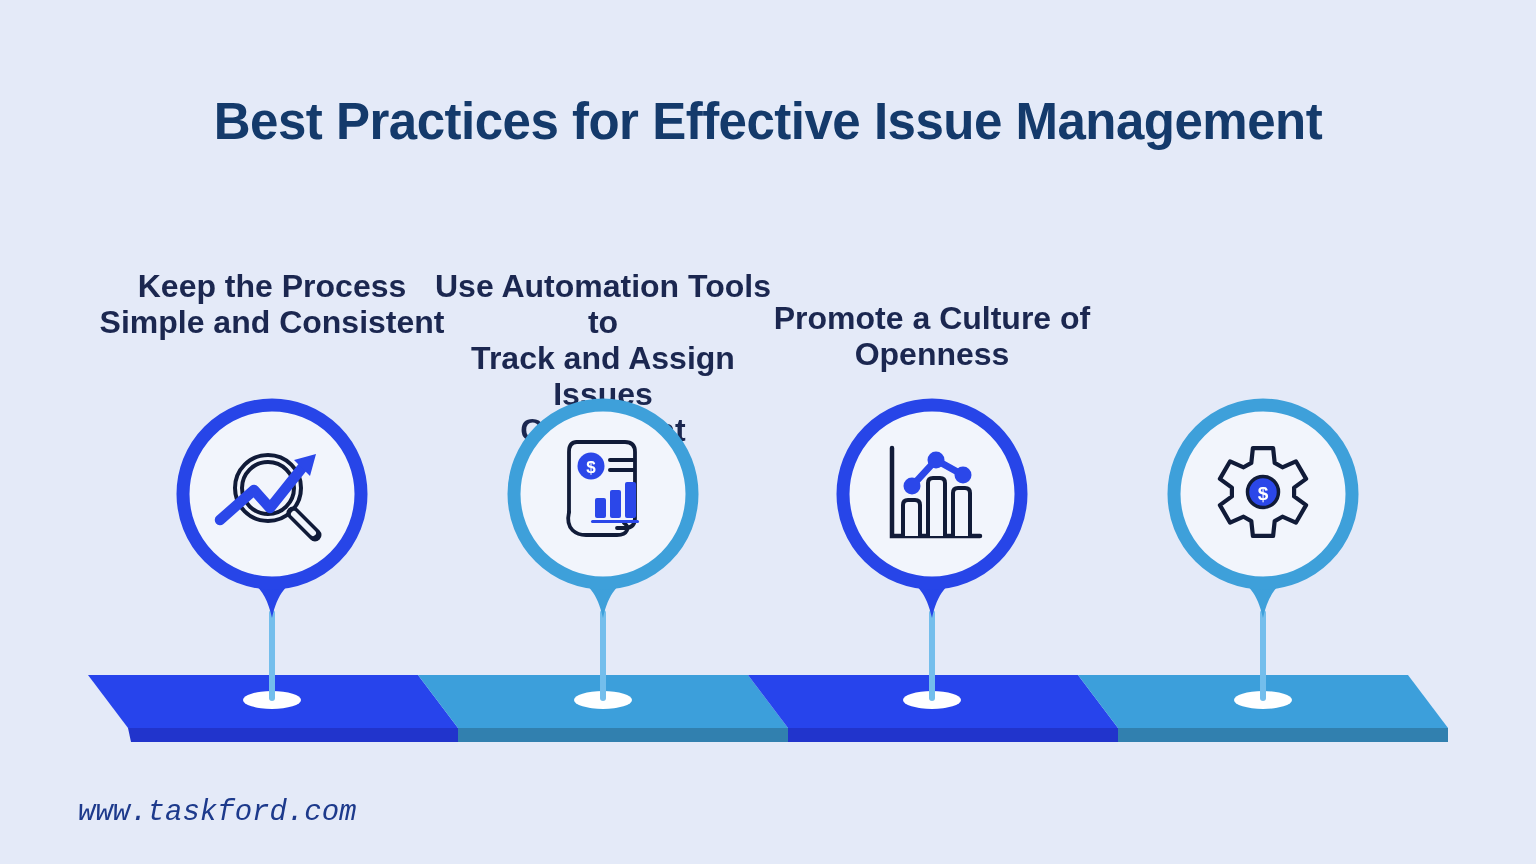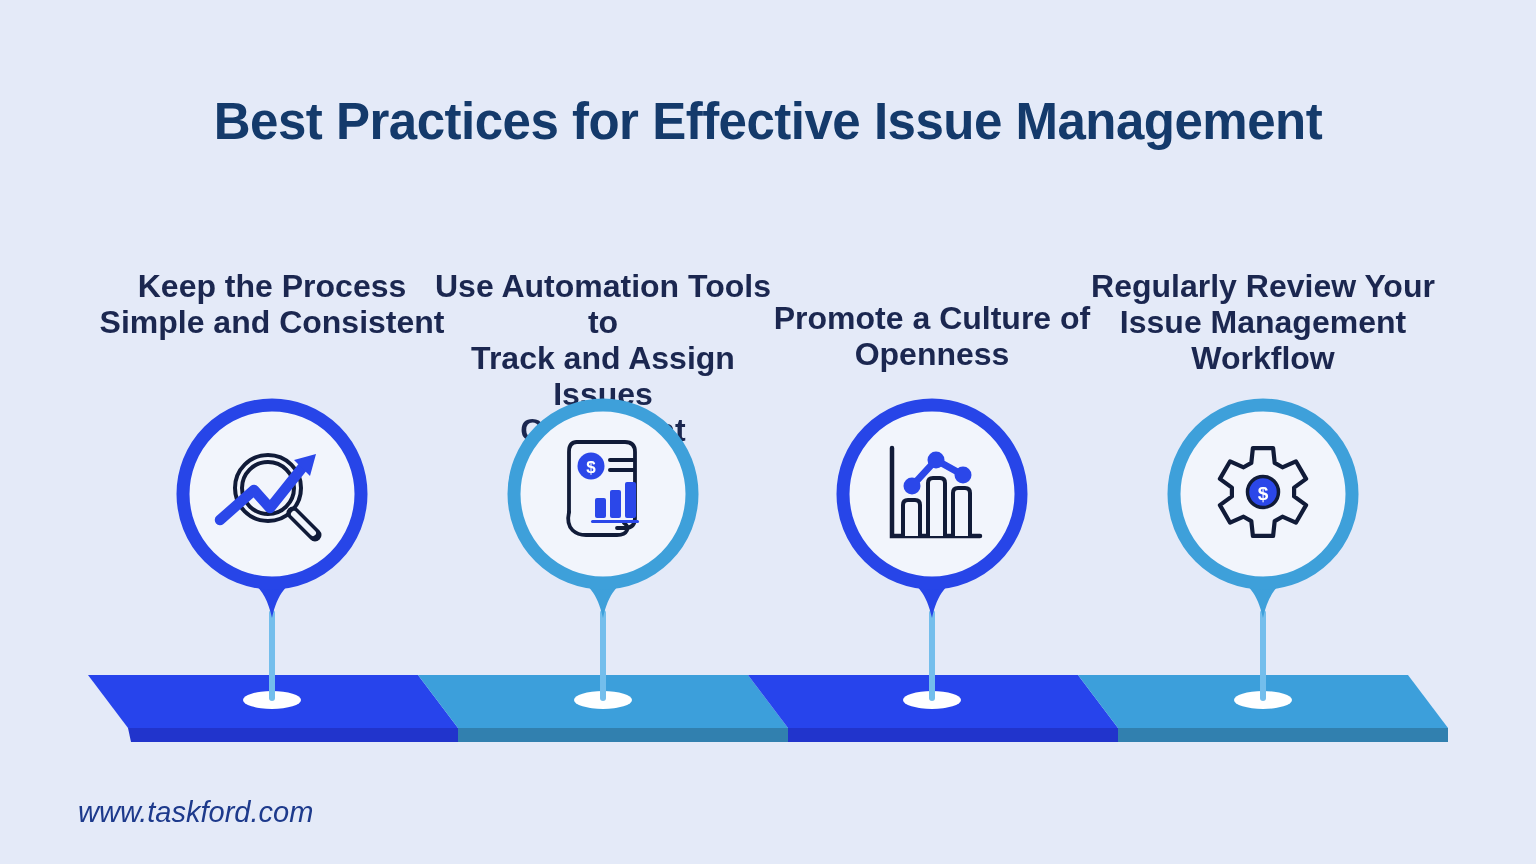--- a/index.html
+++ b/index.html
@@ -36,39 +36,37 @@
   .pin-circle{position:absolute;top:398px;width:192px;height:192px;z-index:5;}
   .c1{left:176px;} .c2{left:507px;} .c3{left:836px;} .c4{left:1167px;}
 
   .pin-icon{position:absolute;top:432px;width:120px;height:120px;z-index:6;}
   .i1{left:212px;} .i2{left:543px;} .i3{left:872px;} .i4{left:1203px;}
 
   .site-url{
     position:absolute;left:78px;top:796px;
     font-size:29px;font-style:italic;font-weight:500;
     color:#1d3a8c;
+    font-family:Liberation Mono, monospace;
   }
 </style>
 </head>
 <body>
 
 <div class="canvas">
 
   <h1 class="page-title">Best Practices for Effective Issue Management</h1>
 
   <div class="col-heading h1">Keep the Process
 Simple and Consistent</div>
   <div class="col-heading h2">Use Automation Tools to
 Track and Assign Issues
 Consistent</div>
   <div class="col-heading h3">Promote a Culture of
 Openness</div>
-  <div class="col-heading h4">Regularly Review Your
-Issue Management
-Workflow</div>
 
   <svg class="bg-svg" width="1536" height="864" viewBox="0 0 1536 864">
 
     <g>
       <polygon points="88,675 418,675 458,728 128,728" fill="#2744ec"></polygon>
       <polygon points="418,675 748,675 788,728 458,728" fill="#3c9fdb"></polygon>
       <polygon points="748,675 1078,675 1118,728 788,728" fill="#2744ec"></polygon>
       <polygon points="1078,675 1408,675 1448,728 1118,728" fill="#3c9fdb"></polygon>
 
       <polygon points="128,728 458,728 458,742 131,742" fill="#2134cc"></polygon>

